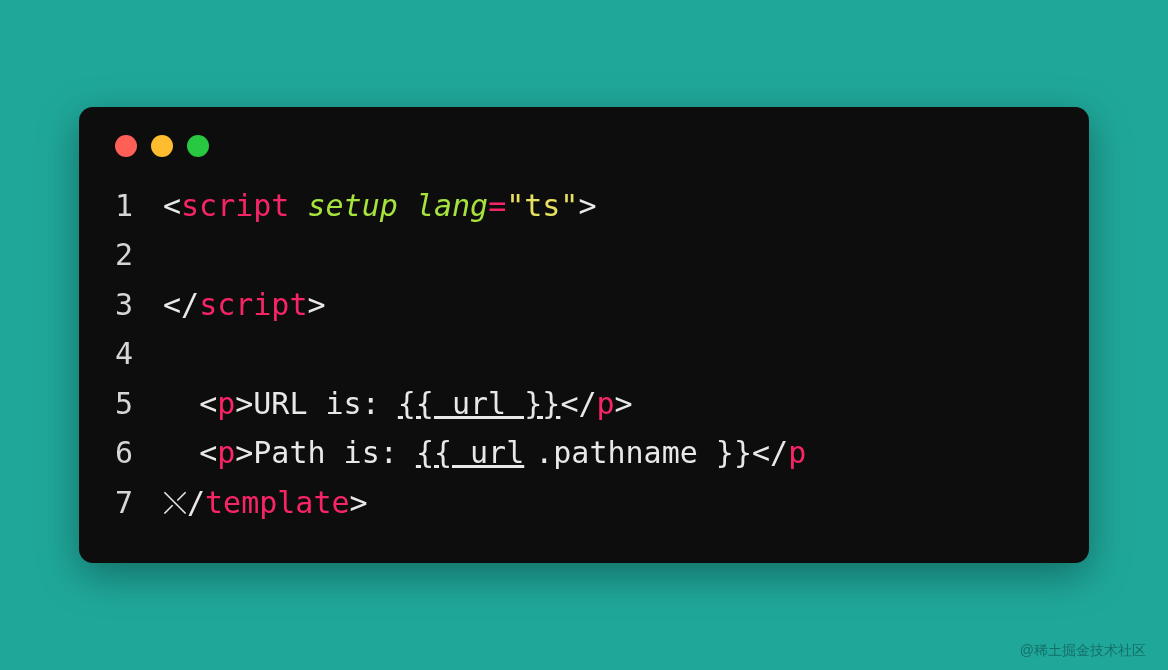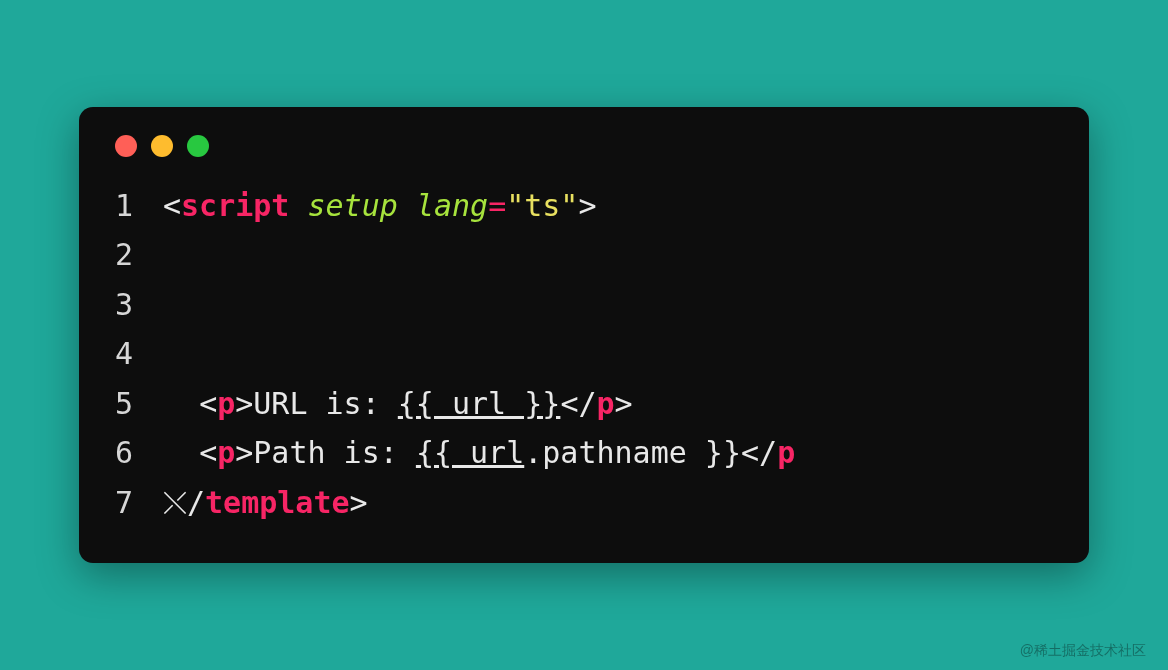--- a/index.html
+++ b/index.html
@@ -48,32 +48,32 @@
     .line-number {
       color: #d6d6d6;
       width: 48px;
       flex-shrink: 0;
       text-align: left;
     }
     .line-content {
       color: #e8e8e8;
     }
     .tok-bracket { color: #e8e8e8; }
-    .tok-tag { color: #f72565; font-weight: bold; }
+    .tok-tag { color: #f72565; font-weight: normal; }
     .tok-attr { color: #a7e33d; font-style: italic; }
     .tok-eq { color: #f72565; }
     .tok-string { color: #e8e060; }
     .tok-keyword { color: #5ed7ff; font-style: italic; }
     .tok-var { color: #e8e8e8; }
     .tok-op { color: #f72565; }
     .tok-func { color: #a7e33d; }
     .tok-paren { color: #e8e8e8; }
     .tok-text { color: #e8e8e8; }
     .tok-interp { color: #e8e8e8; text-decoration: underline; }
-    .tok-prop { color: #e8e8e8; }
+    .tok-prop { color: #e8e8e8; margin-left: 11px; }
     .watermark {
       position: absolute;
       bottom: 10px;
       right: 22px;
       color: rgba(0,0,0,0.35);
       font-size: 14px;
       font-family: sans-serif;
     }
   </style>
 </head>
@@ -81,21 +81,21 @@
 
 <div class="code-window">
   <div class="traffic-lights">
     <div class="traffic-light tl-red"></div>
     <div class="traffic-light tl-yellow"></div>
     <div class="traffic-light tl-green"></div>
   </div>
   <div class="code-block" id="code-container">
       <div class="code-line"><span class="line-number">1</span><span class="line-content"><span class="tok-bracket">&lt;</span><span class="tok-tag">script</span><span class="tok-text"> </span><span class="tok-attr">setup</span><span class="tok-text"> </span><span class="tok-attr">lang</span><span class="tok-eq">=</span><span class="tok-string">"ts"</span><span class="tok-bracket">&gt;</span></span></div>
       <div class="code-line"><span class="line-number">2</span></div>
-      <div class="code-line"><span class="line-number">3</span></div>
+      <div class="code-line"><span class="line-number">3</span><span class="line-content"><span class="tok-bracket">&lt;/</span><span class="tok-tag">script</span><span class="tok-bracket">&gt;</span></span></div>
       <div class="code-line"><span class="line-number">4</span></div>
       <div class="code-line"><span class="line-number">5</span><span class="line-content"><span class="tok-text">  </span><span class="tok-bracket">&lt;</span><span class="tok-tag">p</span><span class="tok-bracket">&gt;</span><span class="tok-text">URL is: </span><span class="tok-interp">{{ url }}</span><span class="tok-bracket">&lt;/</span><span class="tok-tag">p</span><span class="tok-bracket">&gt;</span></span></div>
       <div class="code-line"><span class="line-number">6</span><span class="line-content"><span class="tok-text">  </span><span class="tok-bracket">&lt;</span><span class="tok-tag">p</span><span class="tok-bracket">&gt;</span><span class="tok-text">Path is: </span><span class="tok-interp">{{ url</span><span class="tok-prop">.pathname }}</span><span class="tok-bracket">&lt;/</span><span class="tok-tag">p</span></span></div>
       <div class="code-line"><span class="line-number">7</span><span class="line-content"><span class="tok-bracket">⤬/</span><span class="tok-tag">template</span><span class="tok-bracket">&gt;</span></span></div>
     </div>
 </div>
 
 <div class="watermark">@稀土掘金技术社区</div>
 
 </body></html>

